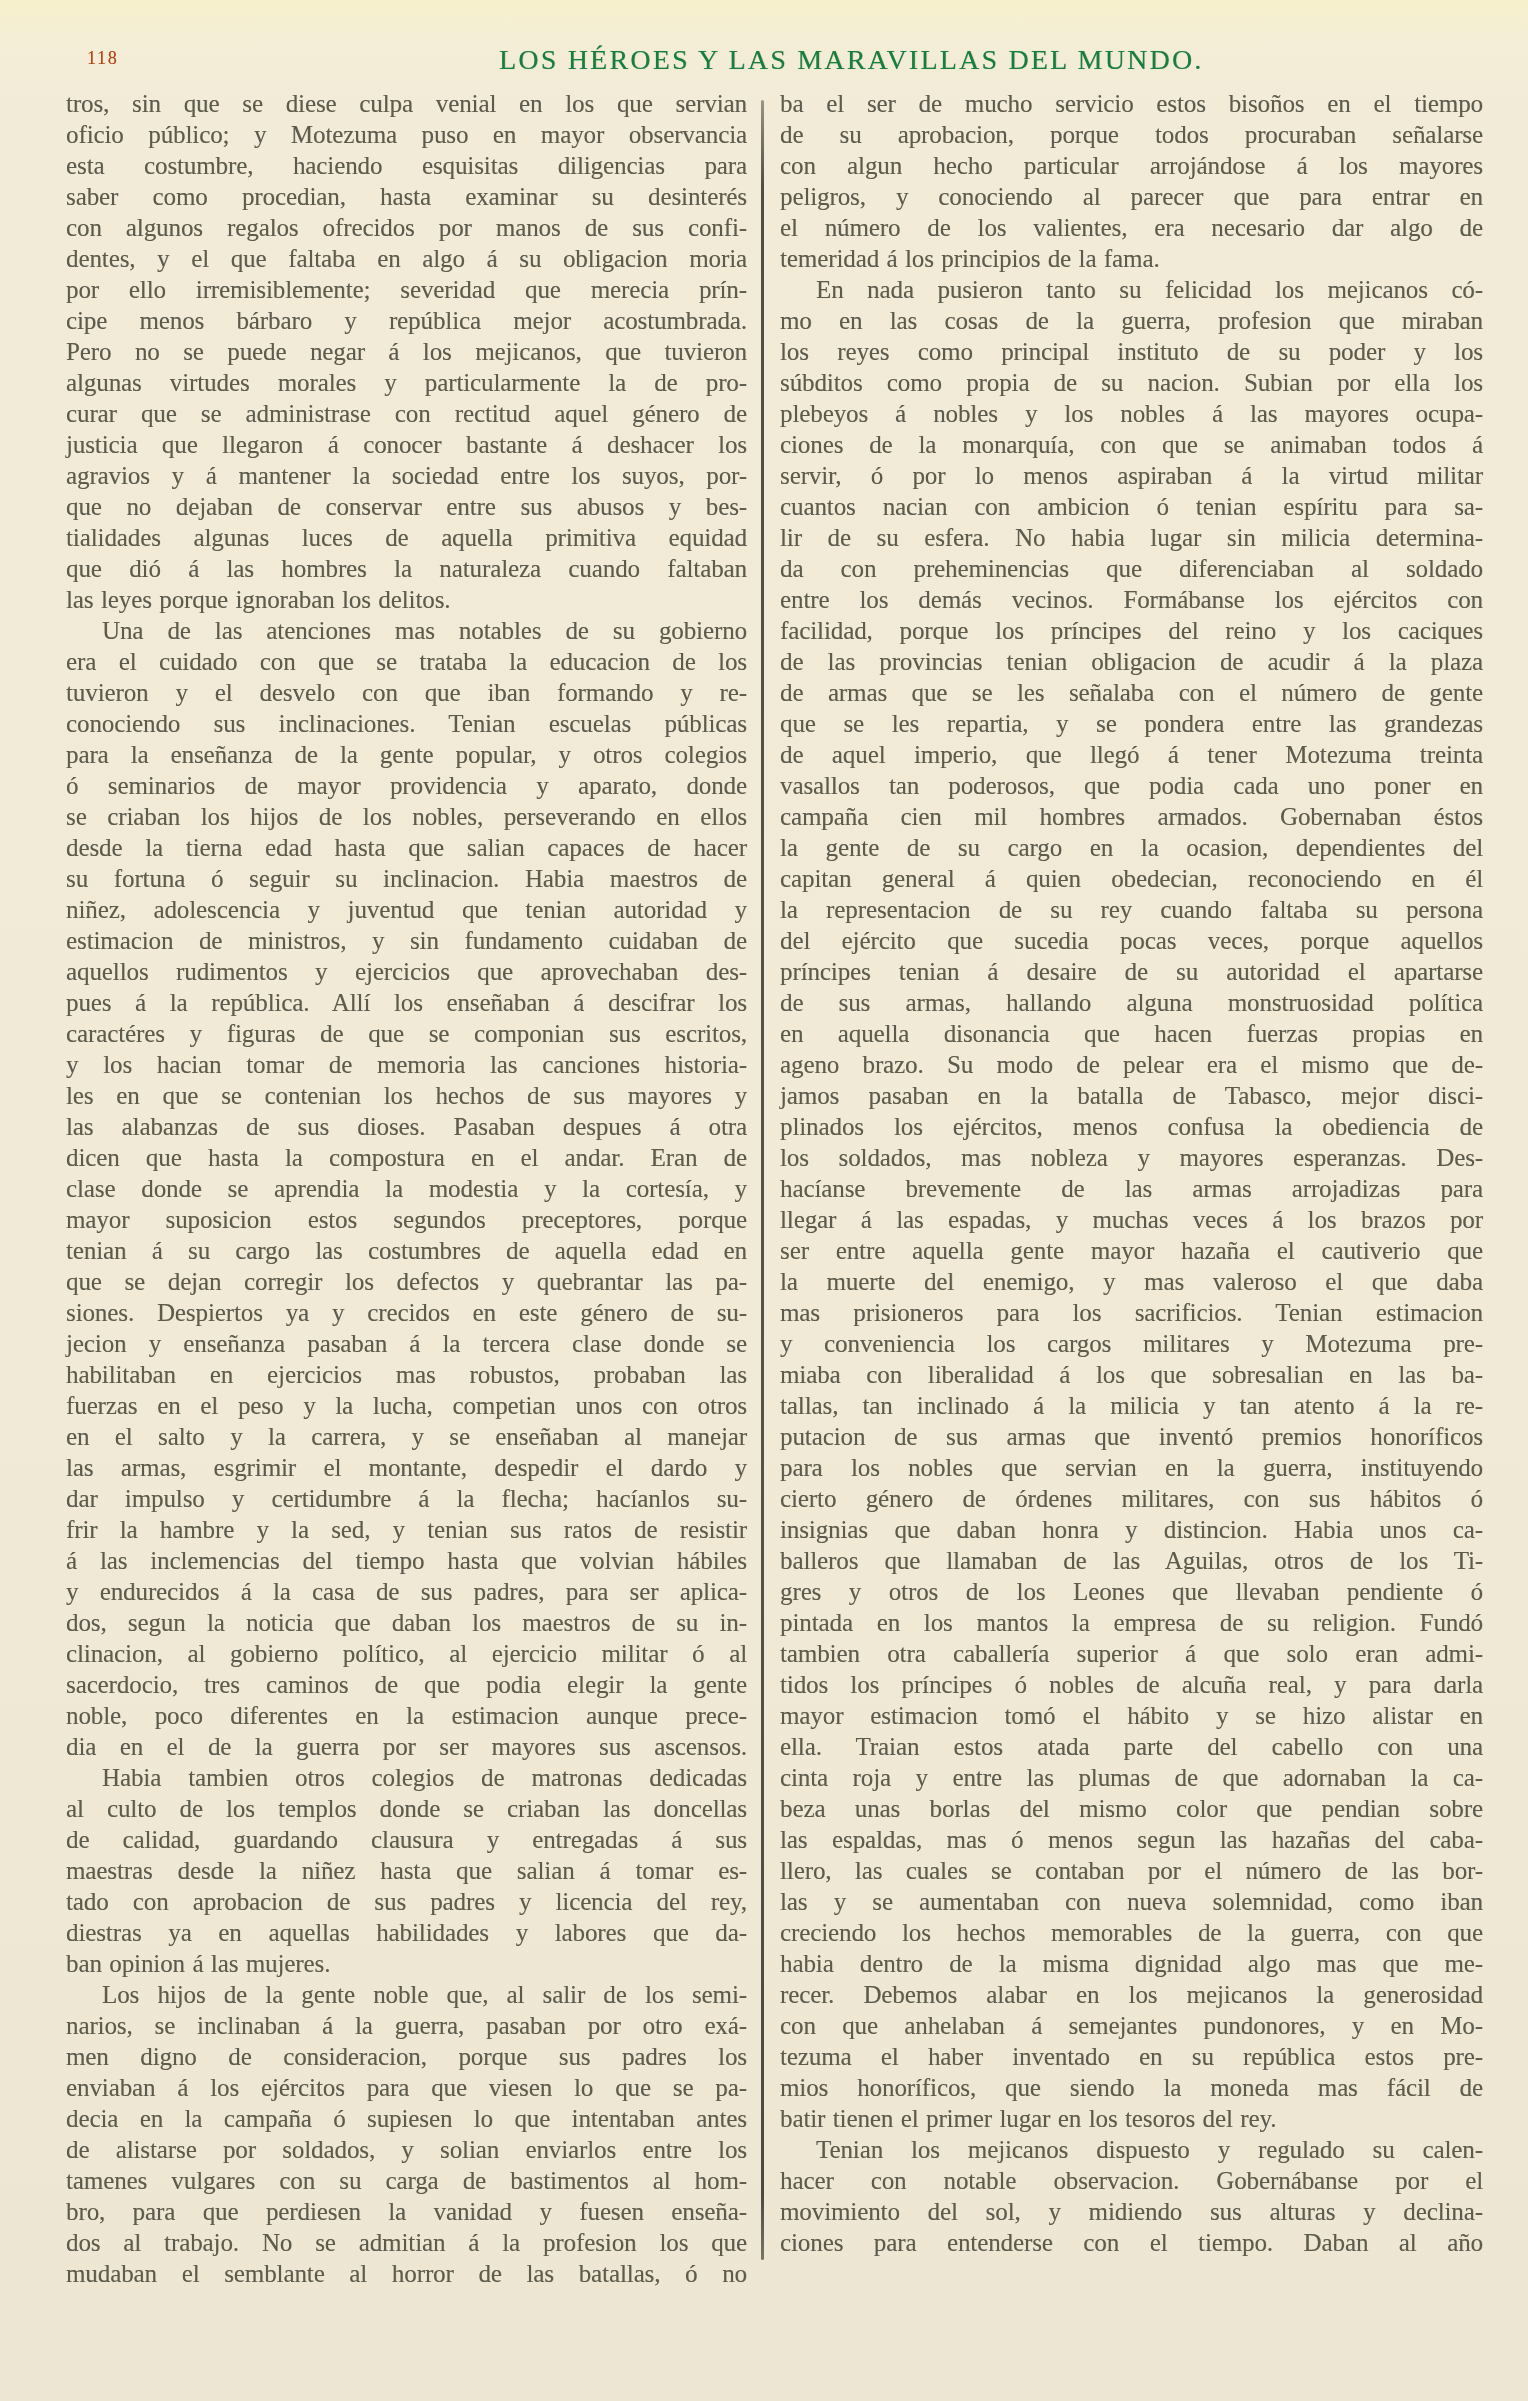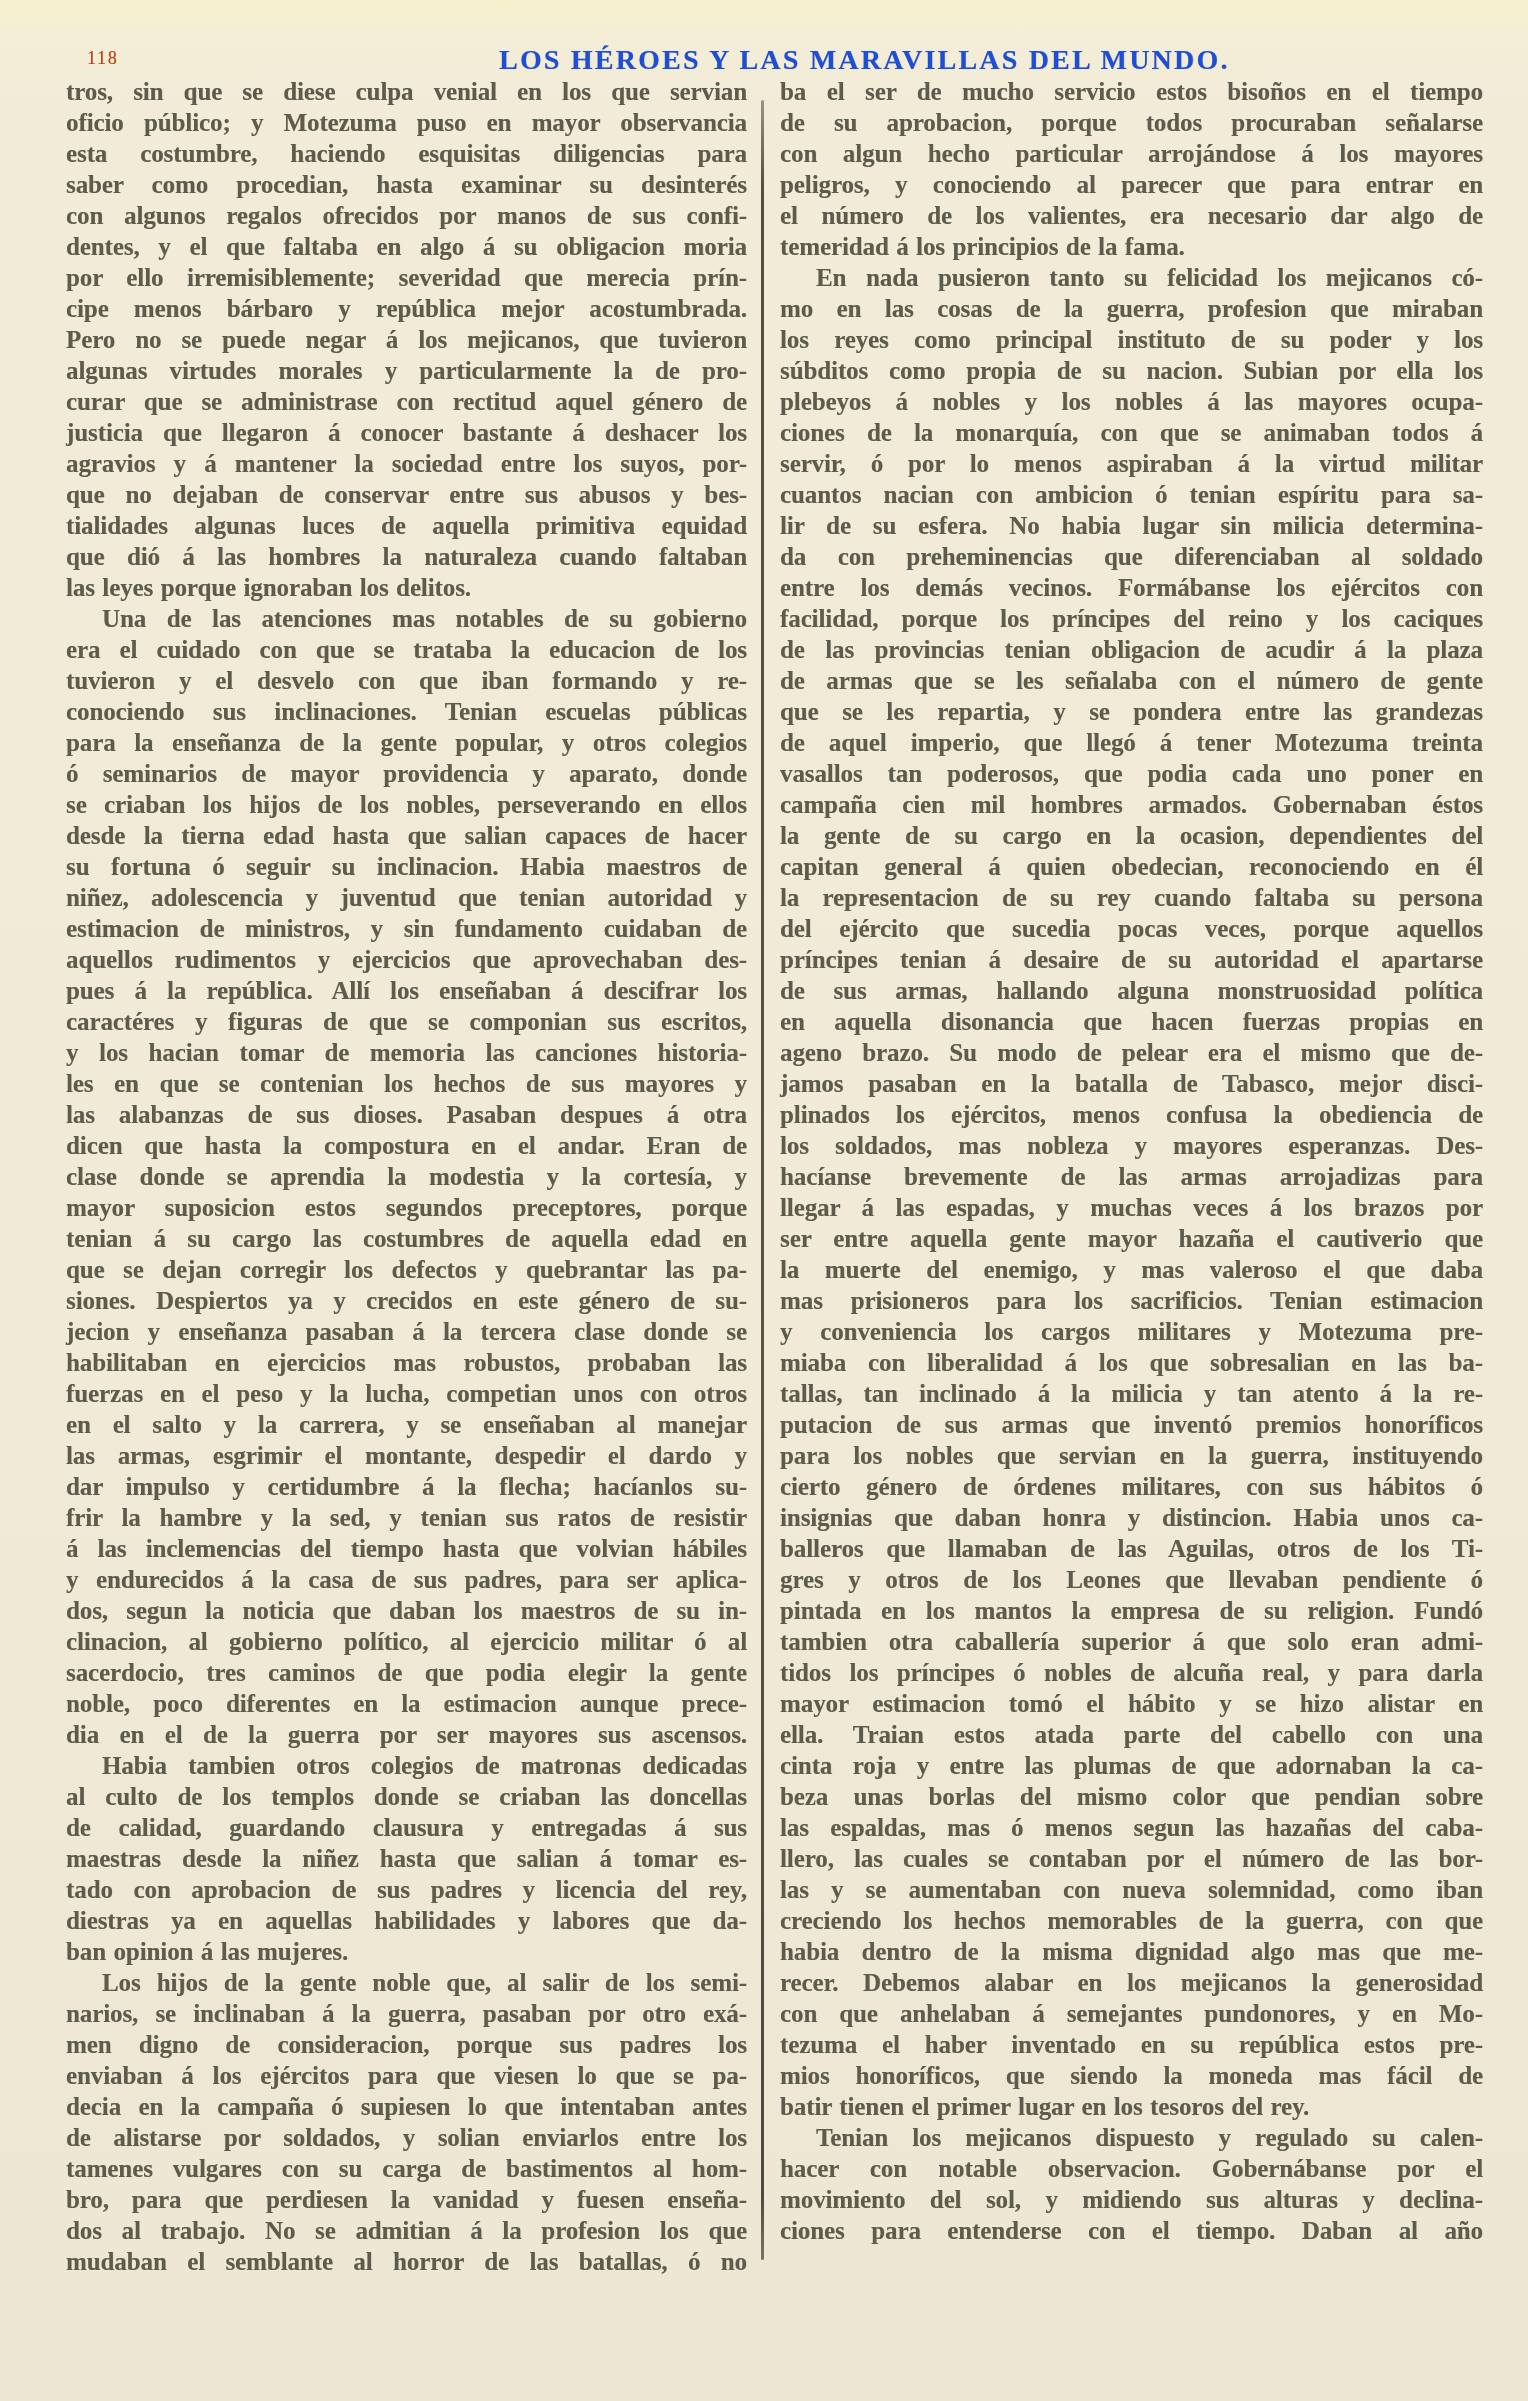--- a/index.html
+++ b/index.html
@@ -17,33 +17,32 @@
     background:linear-gradient(180deg, rgba(247,240,200,0.55), rgba(247,240,200,0));
     pointer-events:none;
   }
   .pageno{
     position:absolute;left:87px;top:48px;
     font-size:18px;color:#c2410c;letter-spacing:1.7px;
     text-shadow:0.3px 0.3px 0.6px rgba(90,88,72,0.45);
   }
   .running-header{
     position:absolute;left:499px;top:44px;white-space:nowrap;
-    font-size:28px;font-weight:bold;letter-spacing:2.2px;color:#1d4ed8;
+    font-size:28px;font-weight:normal;letter-spacing:2.2px;color:#15803d;
     text-shadow:0.4px 0.4px 0.7px rgba(90,88,72,0.45);
   }
   .divider{
     position:absolute;left:761px;top:100px;width:2.6px;height:2160px;
     border-radius:1.7px;
     background:linear-gradient(180deg, rgba(80,78,68,0.55) 0%, #504e43 4%, #565448 60%, #4c4a40 97%, rgba(80,78,68,0.75) 100%);
   }
   .col{
-    position:absolute;top:76px;
+    position:absolute;top:88px;
     font-size:25px;letter-spacing:-0.1px;word-spacing:1.3px;
     text-shadow:0.3px 0.3px 0.6px rgba(92,90,74,0.40);
-    font-weight:bold;
   }
   .col-left{left:66px;width:681px;}
   .col-right{left:780px;width:703px;}
   .line{
     height:31px;line-height:31px;white-space:nowrap;
     text-align:justify;text-align-last:justify;
   }
   .line.p{padding-left:36px;}
   .line.s{text-align-last:left;}
 </style>

